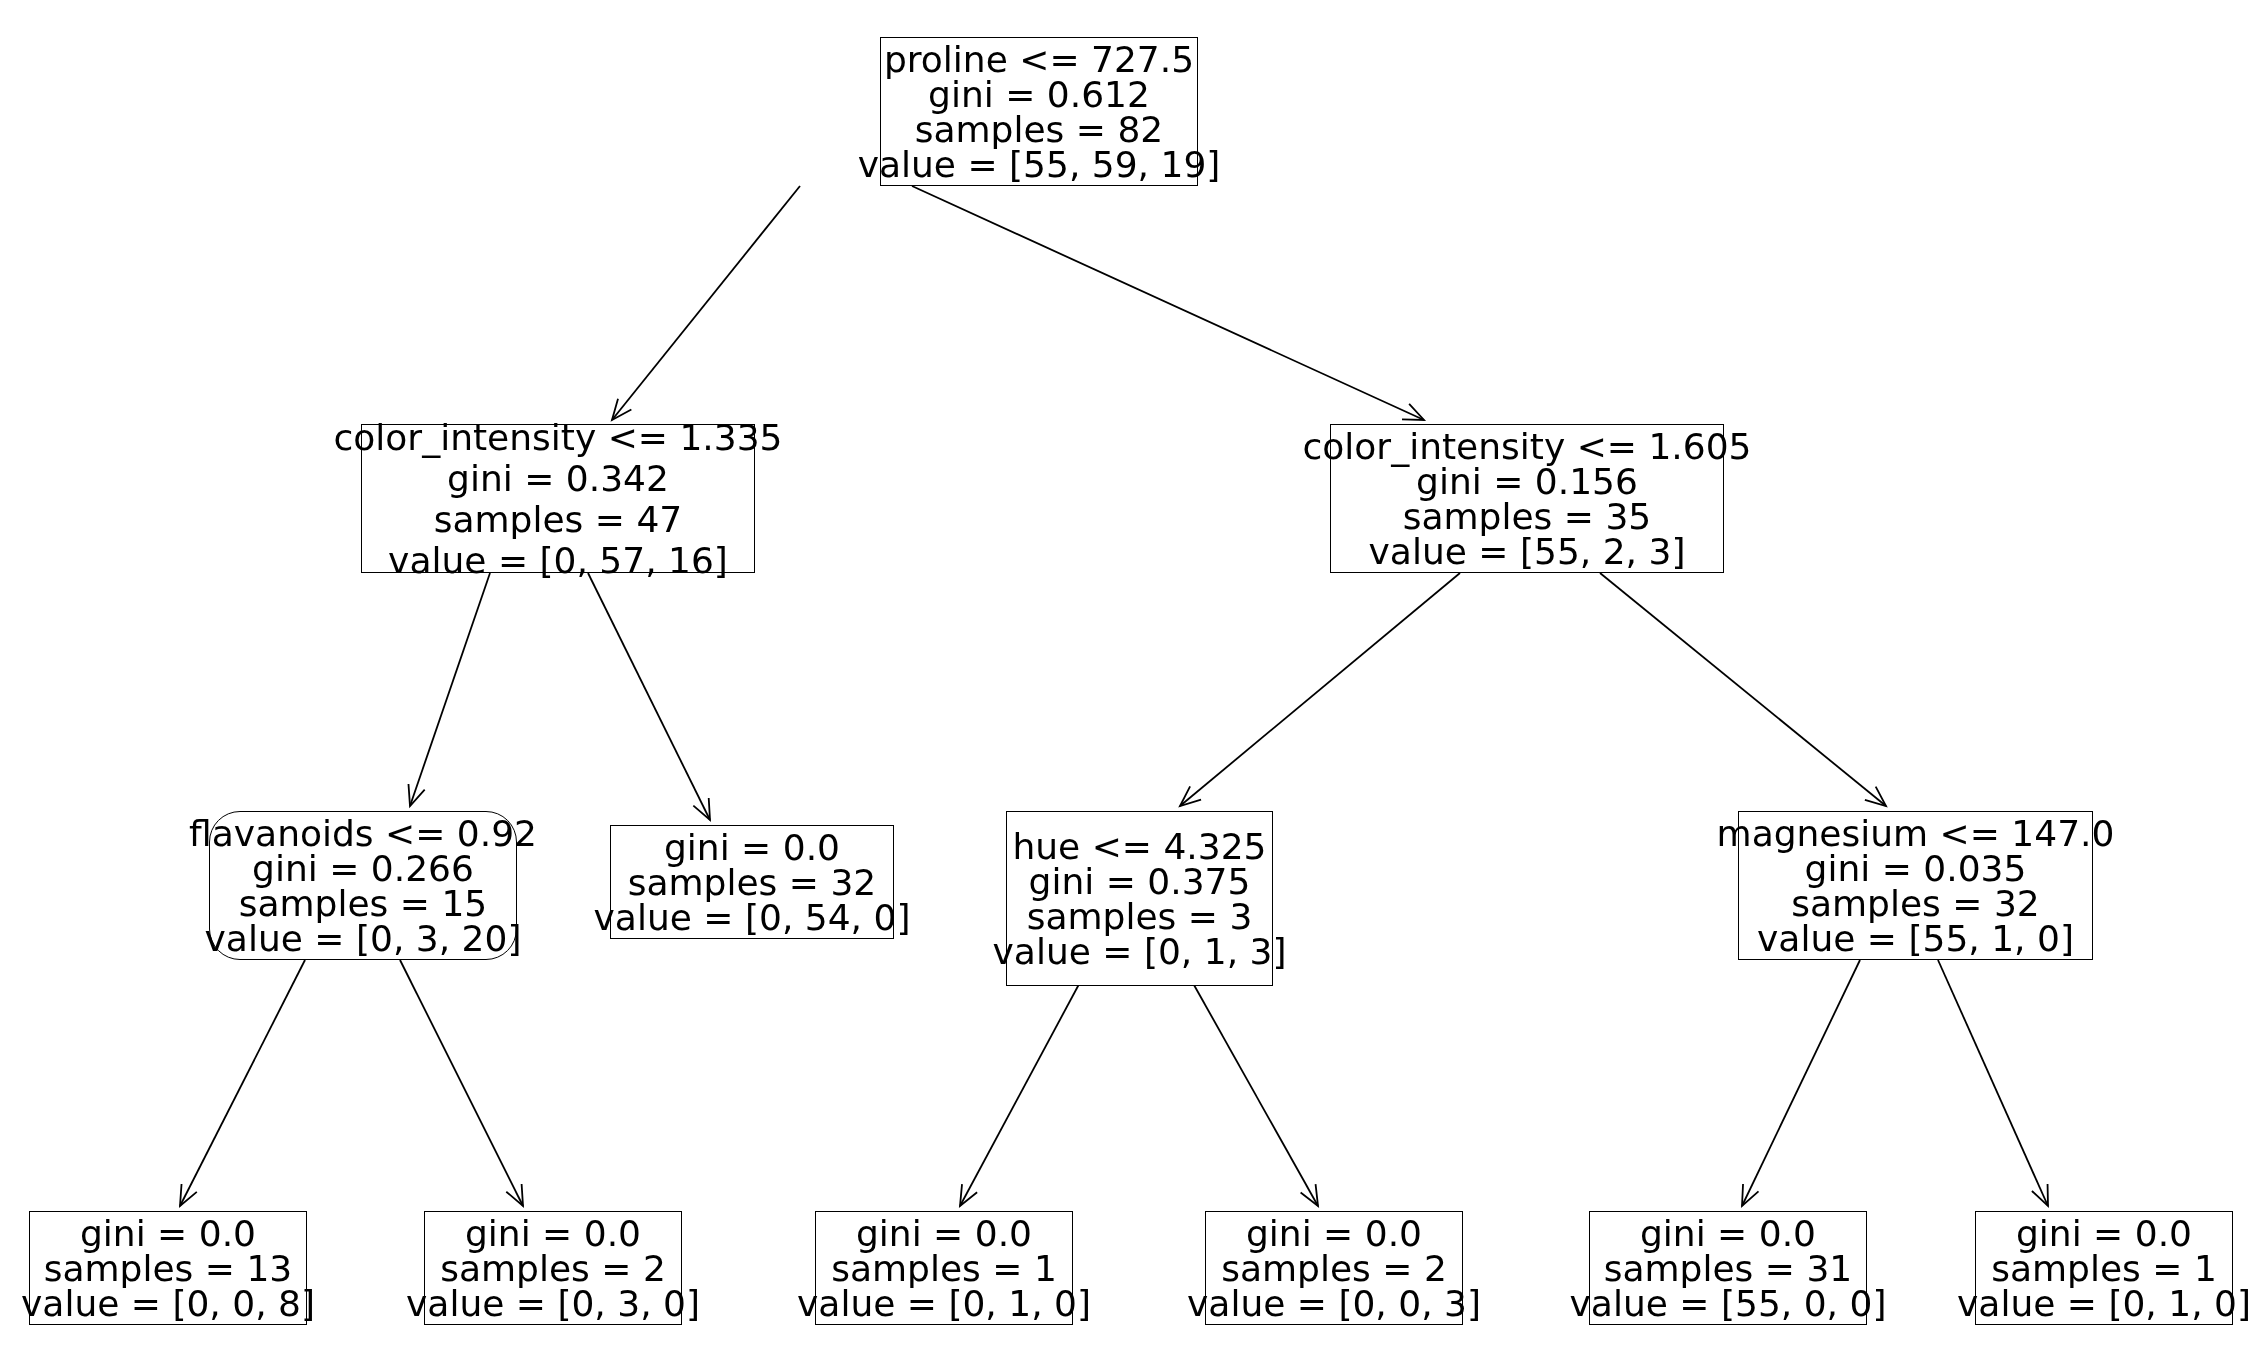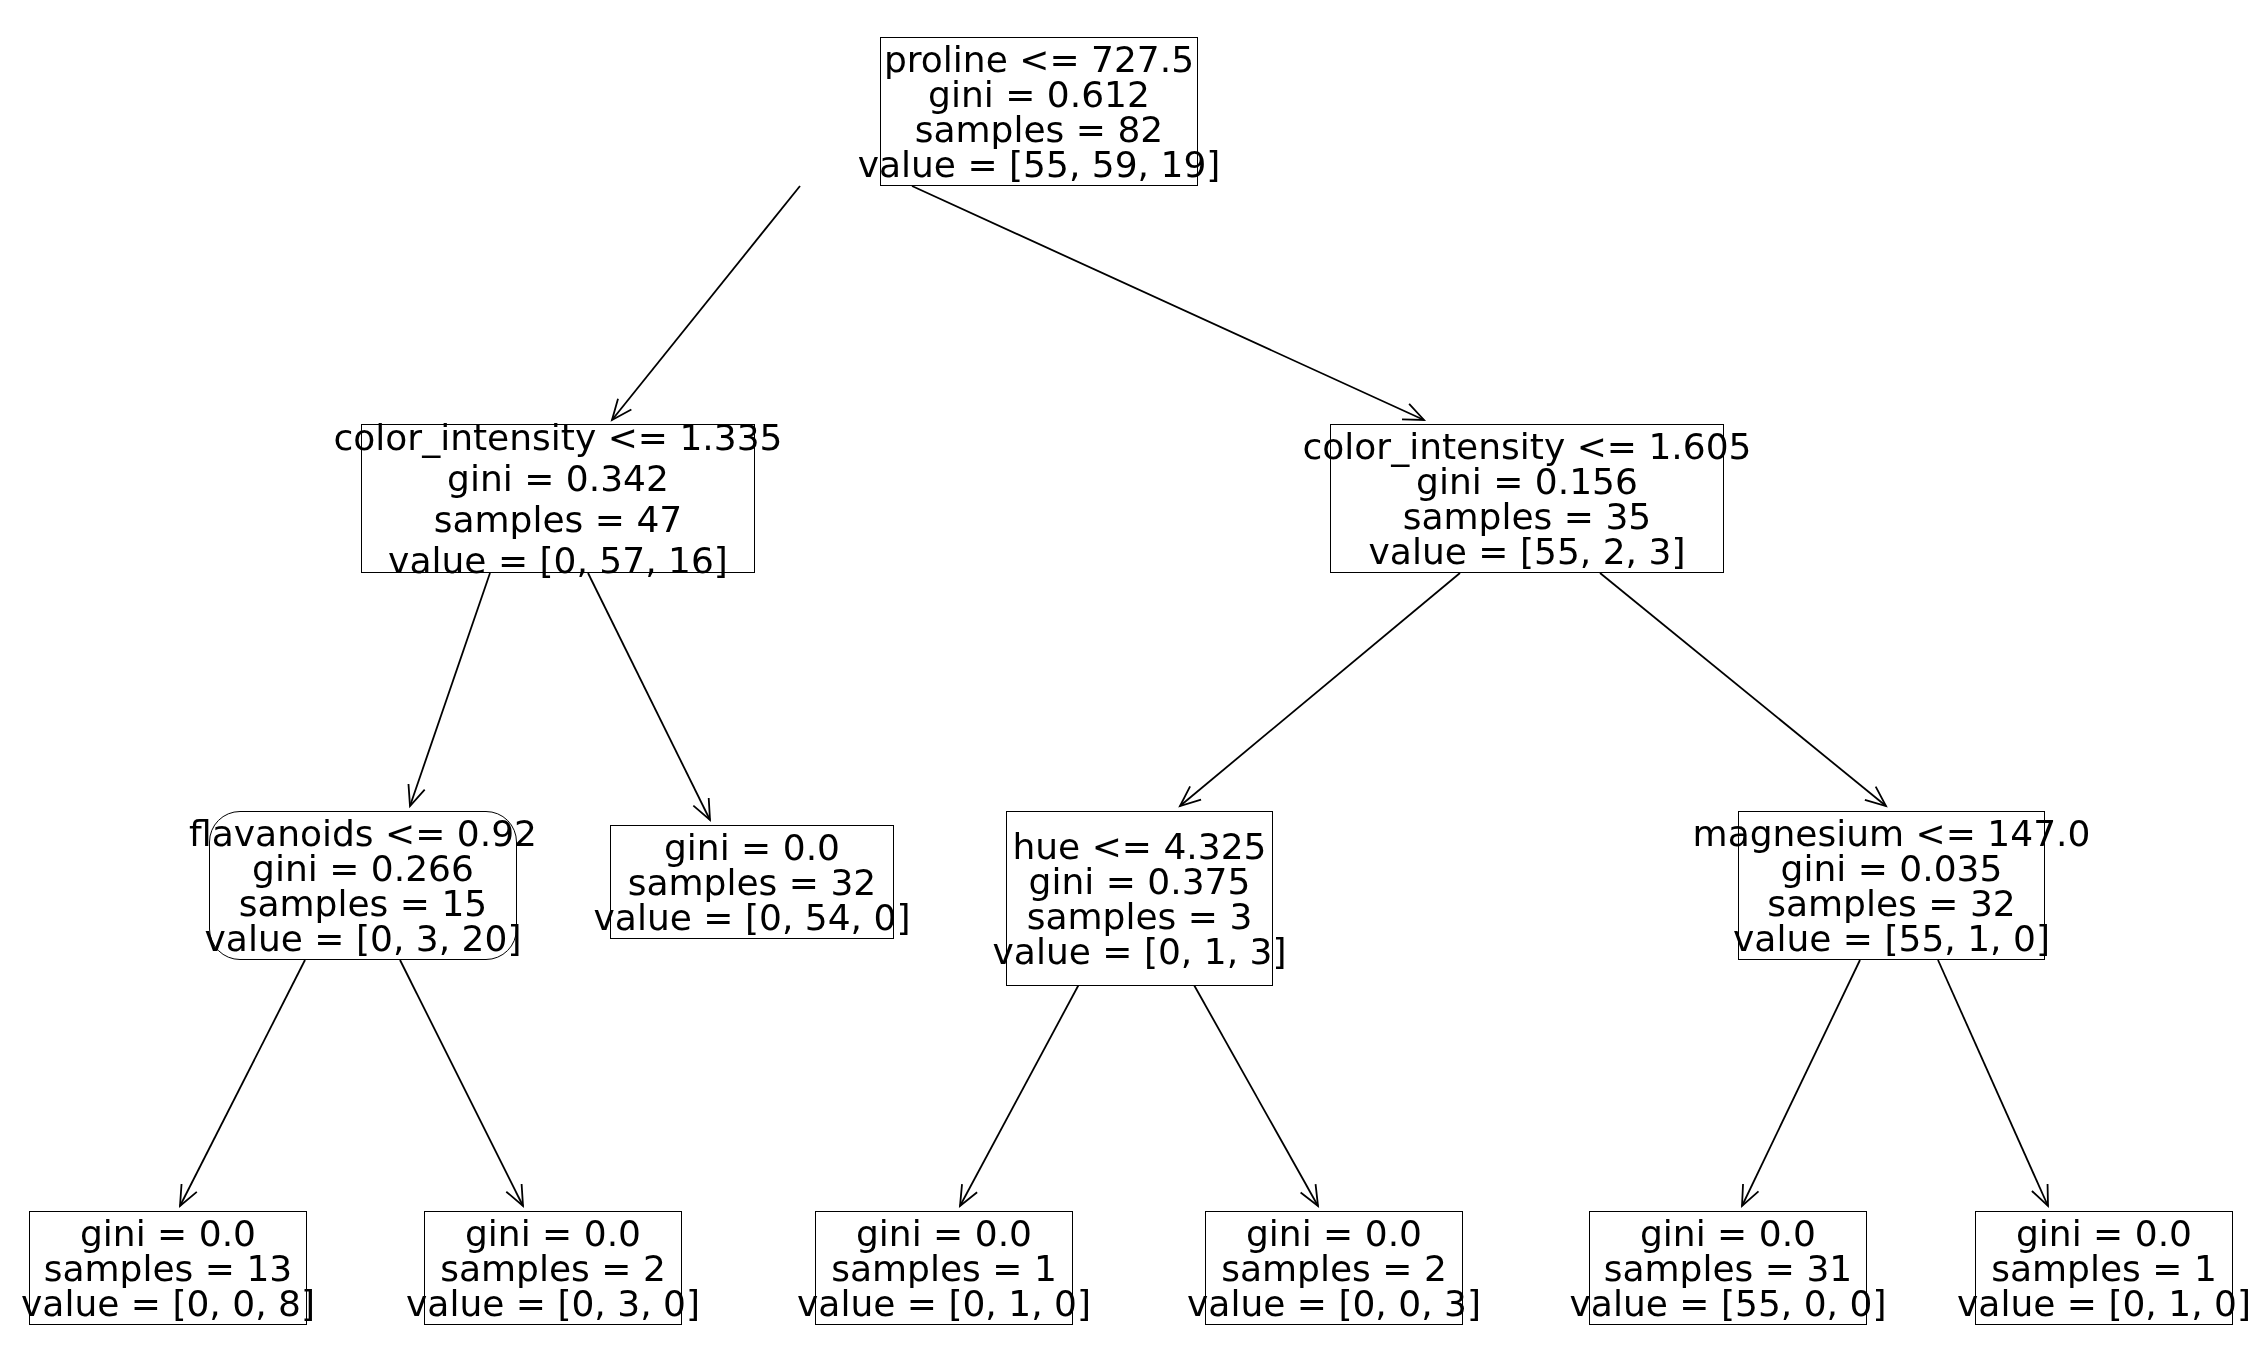--- a/index.html
+++ b/index.html
@@ -148,21 +148,21 @@
       <div class="tree-node" style="left: 815px; top: 1211px; width: 258px; height: 114px;">
         <div class="node-line">gini = 0.0</div>
         <div class="node-line">samples = 1</div>
         <div class="node-line">value = [0, 1, 0]</div>
       </div>
       <div class="tree-node" style="left: 1205px; top: 1211px; width: 258px; height: 114px;">
         <div class="node-line">gini = 0.0</div>
         <div class="node-line">samples = 2</div>
         <div class="node-line">value = [0, 0, 3]</div>
       </div>
-      <div class="tree-node" style="left: 1738px; top: 811px; width: 307px; height: 149px;">
+      <div class="tree-node" style="left: 1738px; top: 811px; width: 355px; height: 149px;">
         <div class="node-line">magnesium &lt;= 147.0</div>
         <div class="node-line">gini = 0.035</div>
         <div class="node-line">samples = 32</div>
         <div class="node-line">value = [55, 1, 0]</div>
       </div>
       <div class="tree-node" style="left: 1589px; top: 1211px; width: 278px; height: 114px;">
         <div class="node-line">gini = 0.0</div>
         <div class="node-line">samples = 31</div>
         <div class="node-line">value = [55, 0, 0]</div>
       </div>

